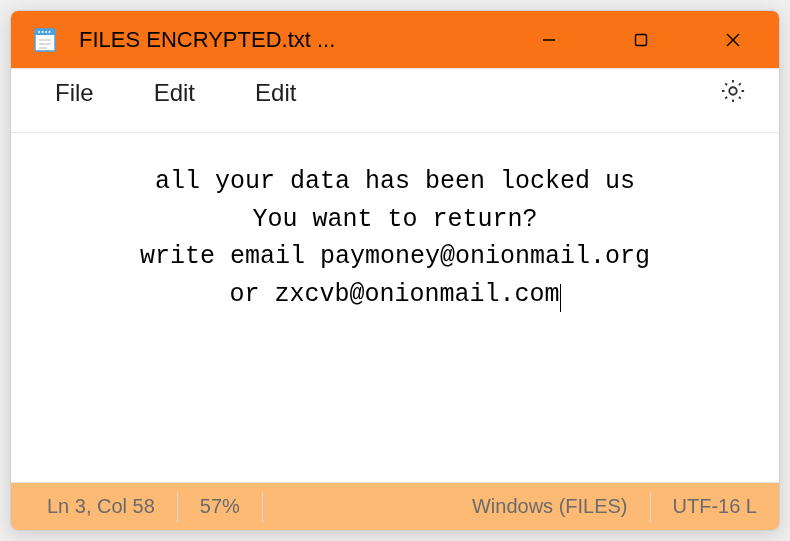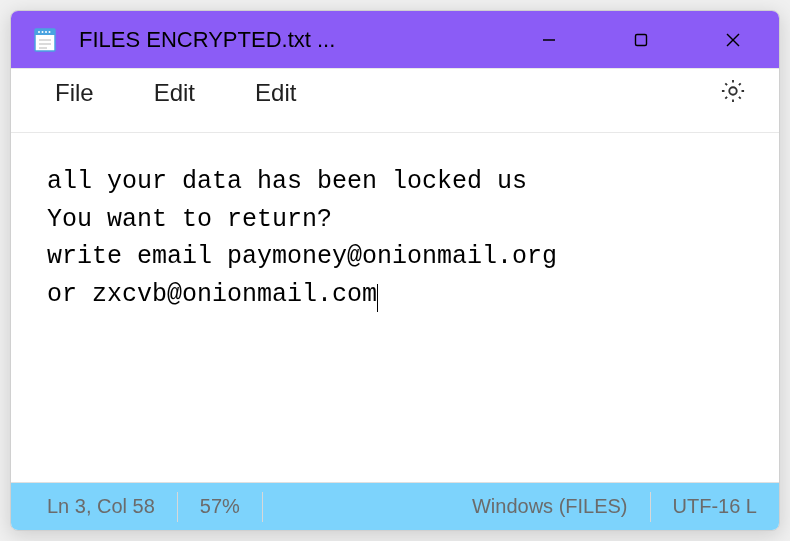--- a/index.html
+++ b/index.html
@@ -24,21 +24,21 @@
       border-radius: 8px;
       box-shadow: 0 4px 20px rgba(0,0,0,0.15);
       display: flex;
       flex-direction: column;
       overflow: hidden;
     }
     .titlebar {
       height: 58px;
       display: flex;
       align-items: center;
-      background: #8b5cf6;
+      background: #f97316;
       border-bottom: 1px solid #e8e8e8;
     }
     .app-icon {
       width: 28px;
       height: 28px;
       margin-left: 20px;
       margin-right: 20px;
       display: flex;
       align-items: center;
       justify-content: center;
@@ -89,36 +89,37 @@
     }
     .content {
       flex: 1;
       padding: 30px 36px;
       font-family: Consolas, "Courier New", monospace;
       font-size: 25px;
       line-height: 1.5;
       color: #000;
       white-space: pre-wrap;
       position: relative;
+      text-align: center;
     }
     .caret {
       display: inline-block;
       width: 1px;
       height: 28px;
       background: #000;
       vertical-align: text-bottom;
       margin-left: 0px;
       position: relative;
       top: 3px;
     }
     .statusbar {
       height: 48px;
       display: flex;
       align-items: center;
-      background: #7dd3fc;
+      background: #fdba74;
       border-top: 1px solid #e0e0e0;
       color: #6b6b6b;
       font-size: 20px;
     }
     .status-item {
       padding: 0 22px;
       height: 30px;
       display: flex;
       align-items: center;
       border-right: 1px solid #d8d8d8;

